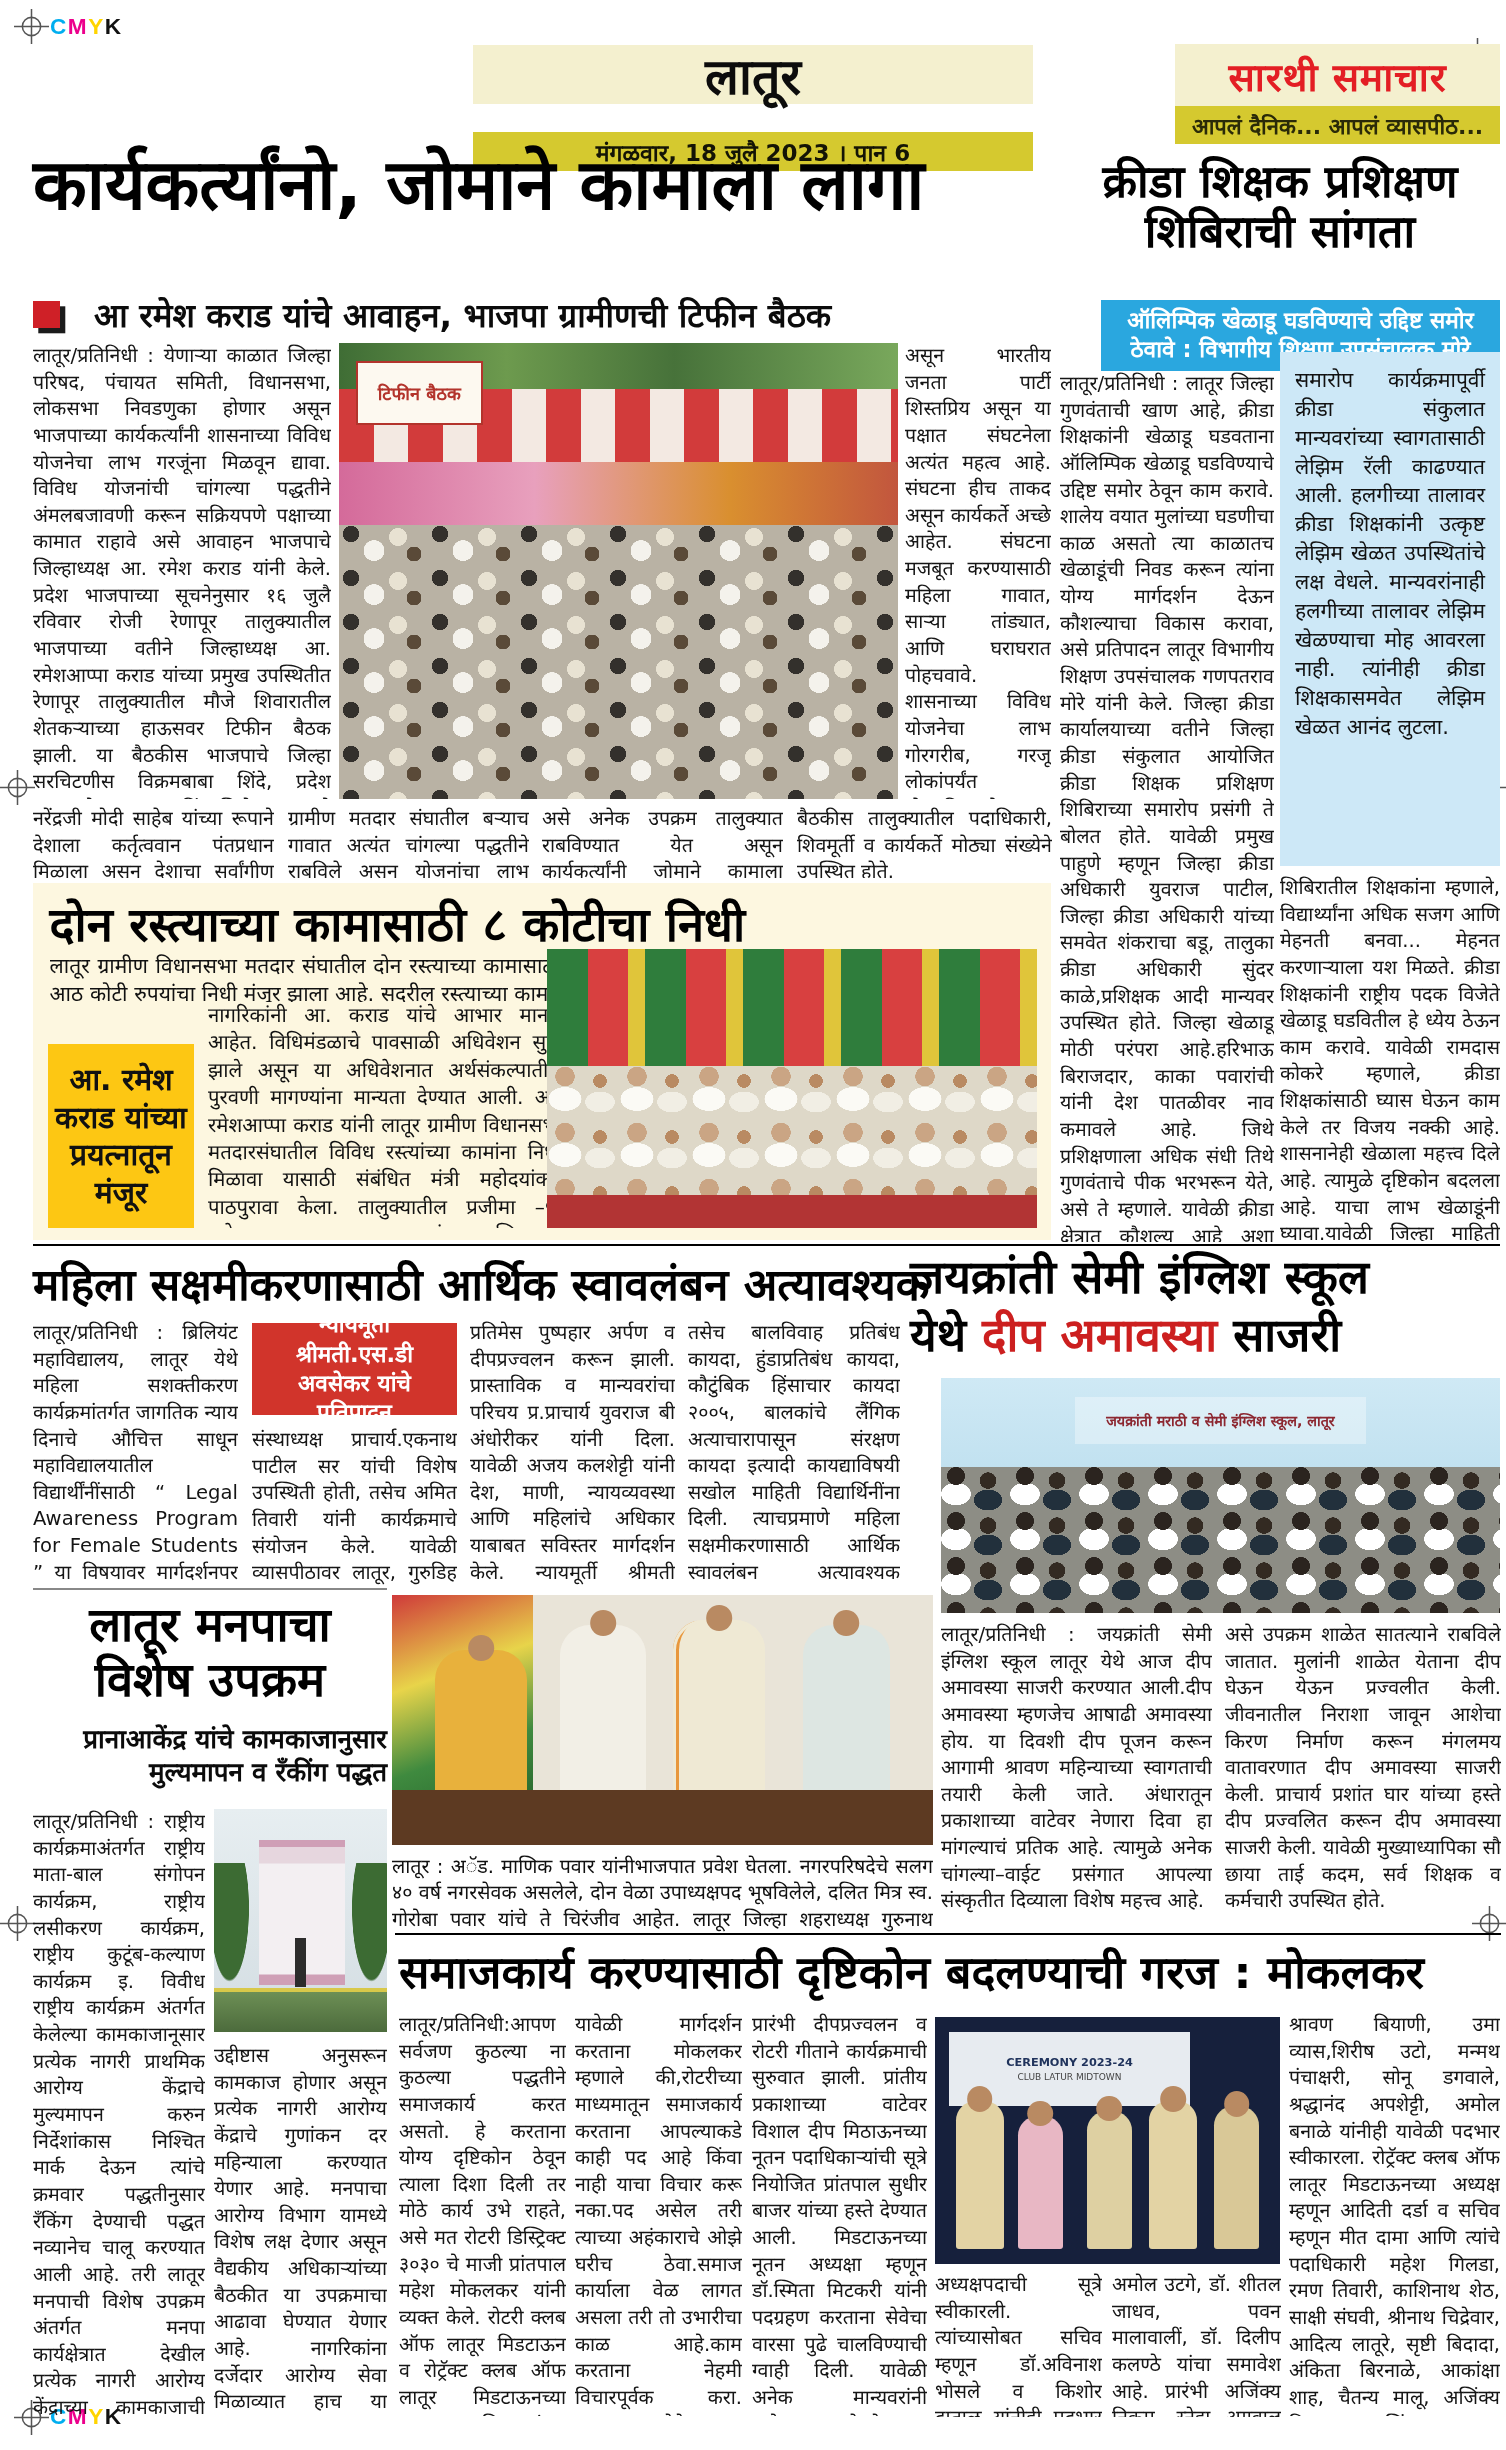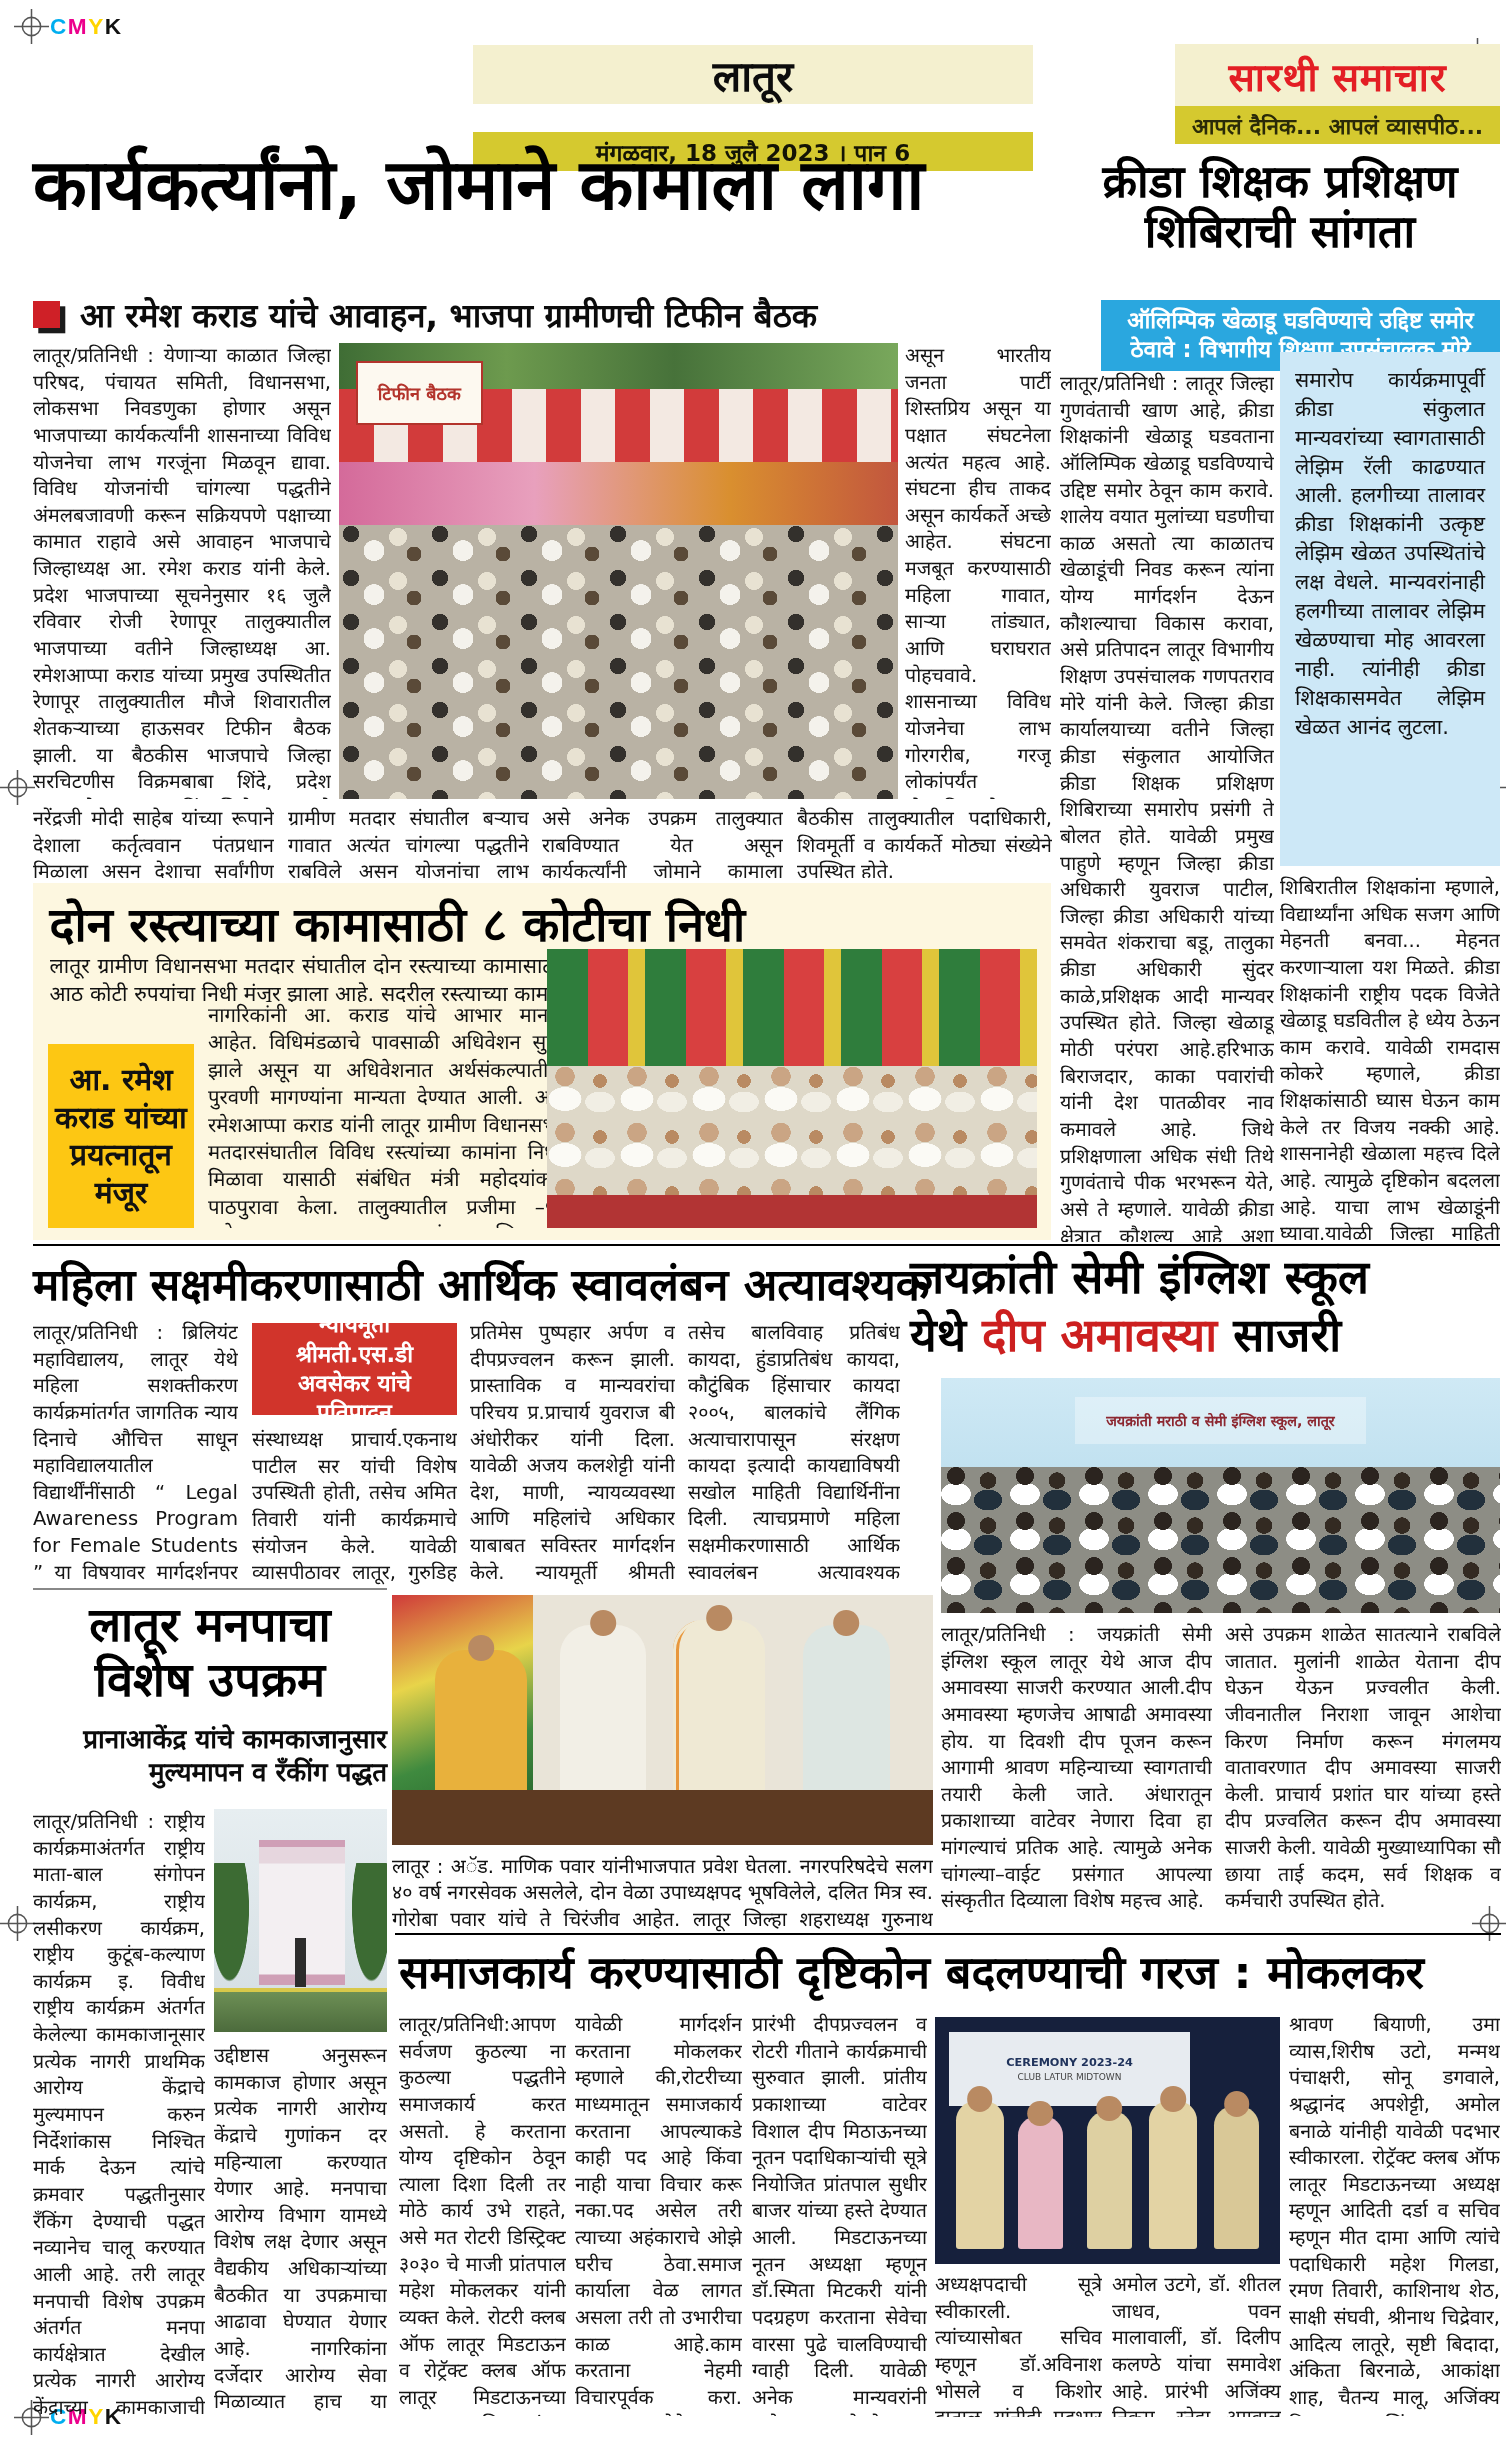--- a/index.html
+++ b/index.html
@@ -4,32 +4,32 @@
 <style>
   html,body{margin:0;padding:0;background:#e9e9e9;}
   .page{position:relative;width:1506px;height:2450px;background:#ffffff;overflow:hidden;
         font-family:"DejaVu Sans",sans-serif;color:#111;}
   .abs{position:absolute;}
   .col{position:absolute;font-size:19.6px;line-height:1.36;text-align:justify;overflow:hidden;color:#151515;}
   .hr{position:absolute;background:#000;height:2.3px;}
   
   .mast-center{position:absolute;left:473px;top:45px;width:560px;height:98px;}
   .mast-center .city{background:#f4f0cf;height:59px;display:flex;align-items:center;justify-content:center;
-        font-size:42px;font-weight:900;color:#0c0c0c;}
+        font-size:50px;font-weight:900;color:#0c0c0c;}
   .mast-center .date{background:#d5c92f;height:39px;display:flex;align-items:center;justify-content:center;
         font-size:23px;font-weight:bold;color:#141405;margin-top:28px;}
   .mast-right{position:absolute;left:1175px;top:44px;width:325px;height:99px;}
   .mast-right .paper{background:#f4f0cf;height:62px;display:flex;align-items:center;justify-content:center;
         font-size:39px;font-weight:900;color:#e31e24;letter-spacing:0.8px;}
   .mast-right .tagline{background:#d5c92f;height:38px;display:flex;align-items:center;justify-content:center;
         font-size:22px;font-weight:bold;color:#2a2a08;}
   
   .lead-headline{position:absolute;left:33px;top:149px;width:1029px;font-size:70px;font-weight:900;
         line-height:1.05;white-space:nowrap;color:#000;}
-  .lead-subhead{position:absolute;left:33px;top:292px;width:1024px;display:flex;align-items:center;gap:20px;}
+  .lead-subhead{position:absolute;left:33px;top:292px;width:1024px;display:flex;align-items:center;gap:34px;}
   .lead-subhead .bullet{width:27px;height:27px;background:#cf2027;box-shadow:5.3px 5.3px 0 #1b1b1b;flex:0 0 auto;}
   .lead-subhead .txt{font-size:33px;font-weight:bold;color:#0b0b0b;}
   .sports-headline{position:absolute;left:1060px;top:157px;width:440px;text-align:center;font-size:45px;
         font-weight:900;line-height:1.12;color:#000;}
   .kicker{position:absolute;left:1101px;top:300px;width:399px;background:#2aa7df;color:#fff;
         font-size:22.6px;font-weight:bold;text-align:center;line-height:1.3;padding:6px 2px;box-sizing:border-box;}
   .sidebar{position:absolute;left:1280px;top:352px;width:220px;height:514px;background:#cde8f7;
         box-sizing:border-box;padding:13.6px 15px;overflow:hidden;}
   .sidebar .t{font-size:33px;font-weight:bold;line-height:1.2;margin-bottom:10.5px;color:#0c0c0c;}
   .sidebar .b{font-size:21px;line-height:1.38;text-align:justify;}

